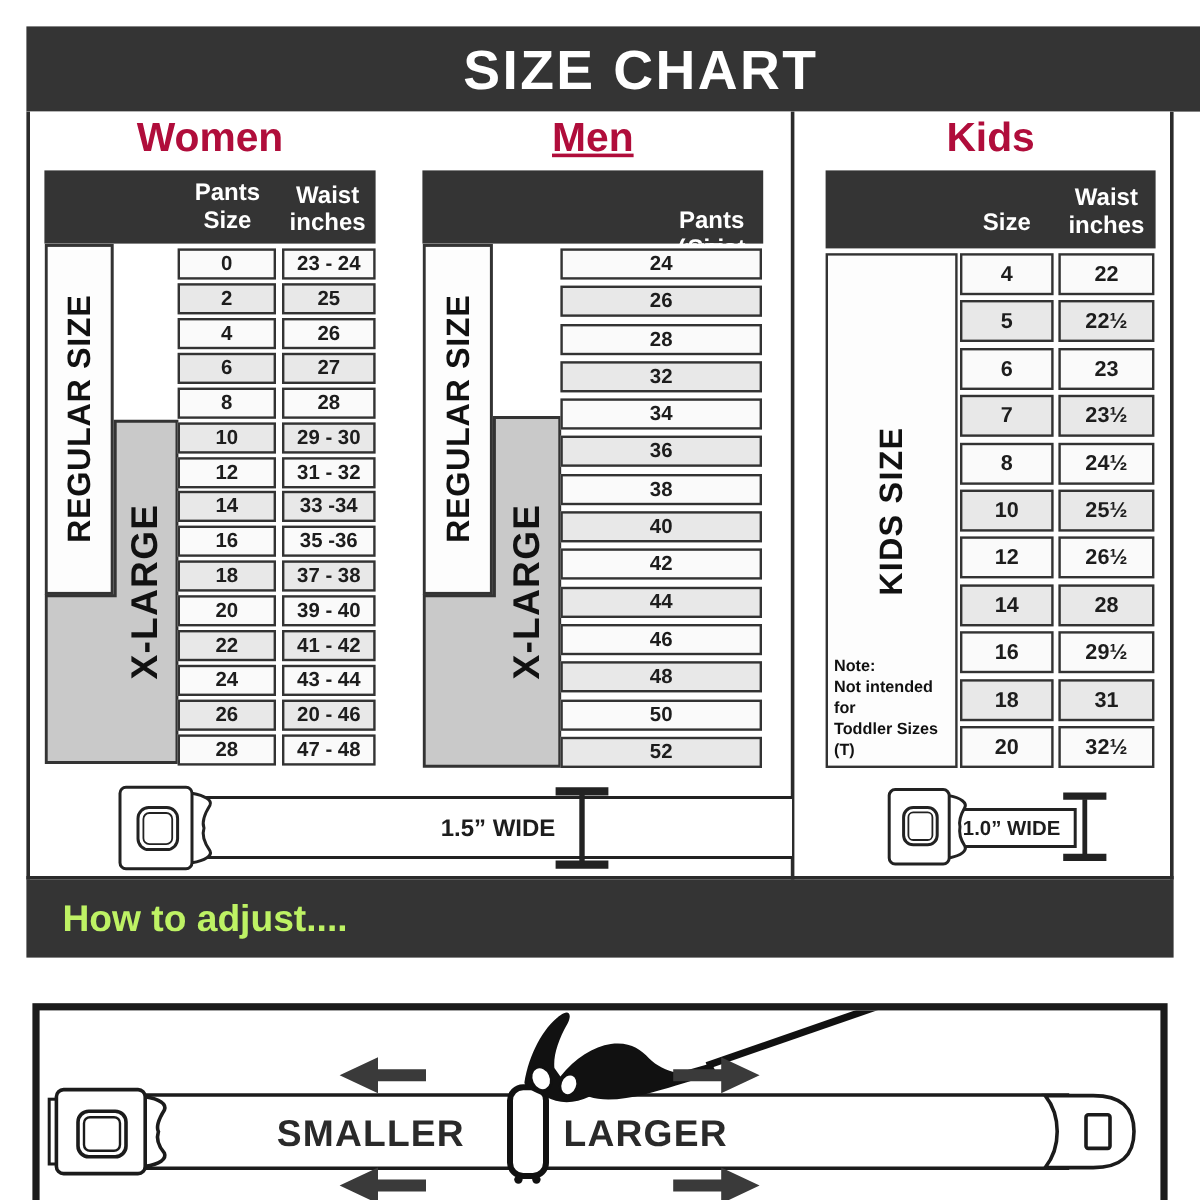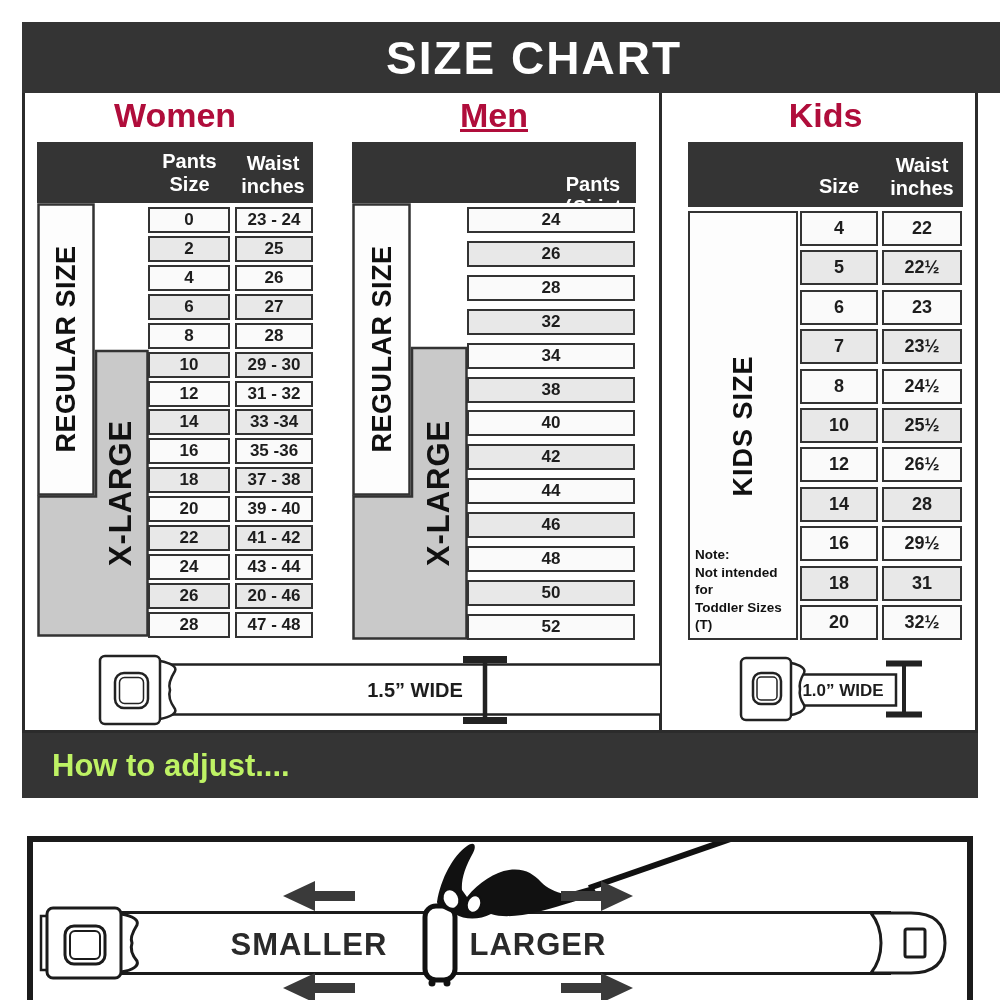--- a/index.html
+++ b/index.html
@@ -156,20 +156,23 @@
     <div class="trow">
       <div class="tcell">28</div>
     </div>
     <div class="trow">
       <div class="tcell">32</div>
     </div>
     <div class="trow">
       <div class="tcell">34</div>
     </div>
     <div class="trow">
+      <div class="tcell">36</div>
+    </div>
+    <div class="trow">
       <div class="tcell">38</div>
     </div>
     <div class="trow">
       <div class="tcell">40</div>
     </div>
     <div class="trow">
       <div class="tcell">42</div>
     </div>
     <div class="trow">
       <div class="tcell">44</div>

